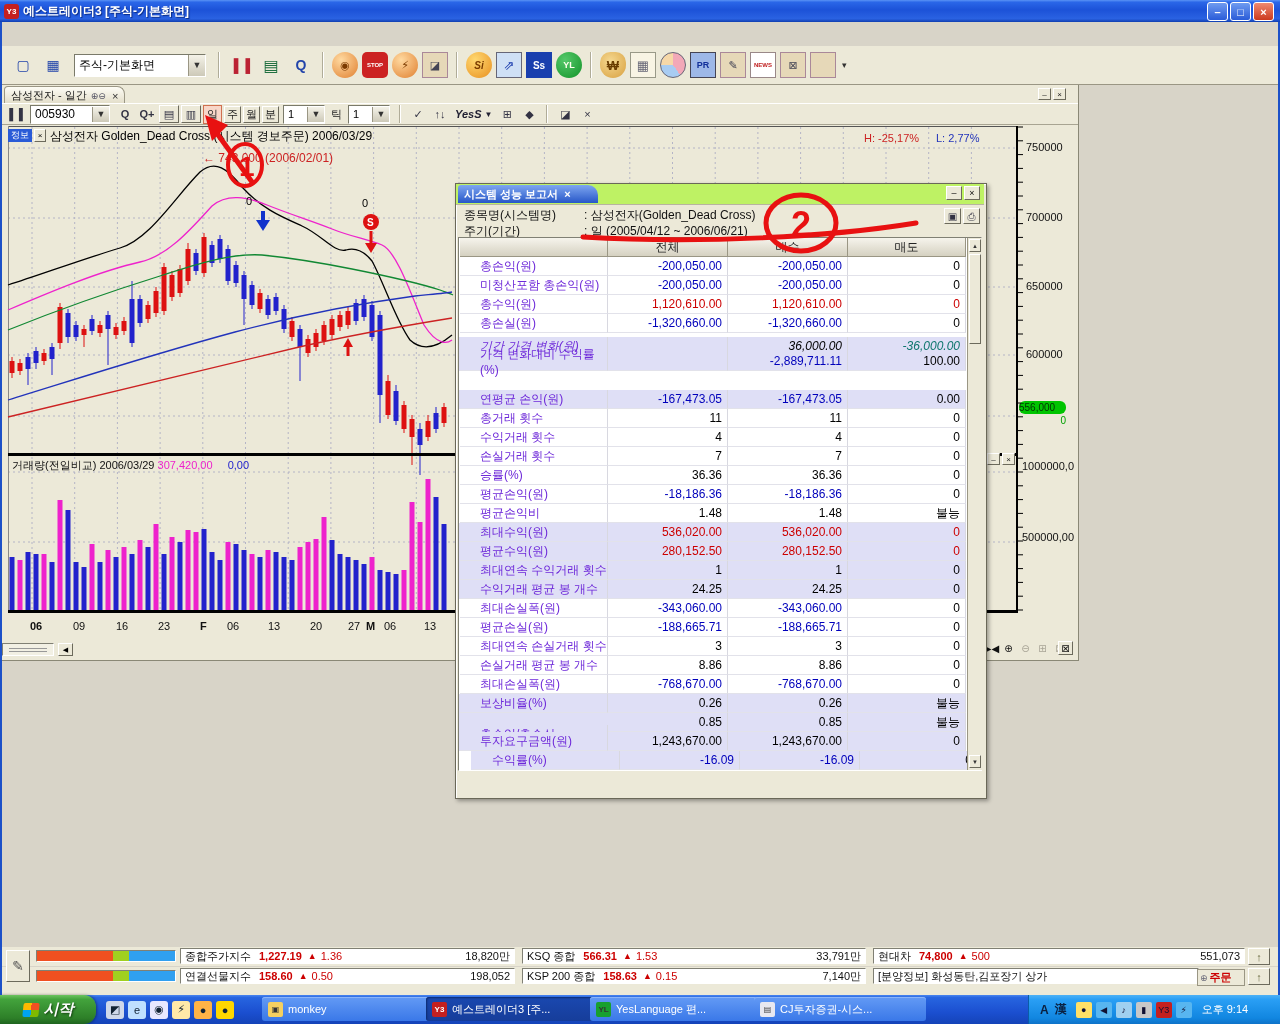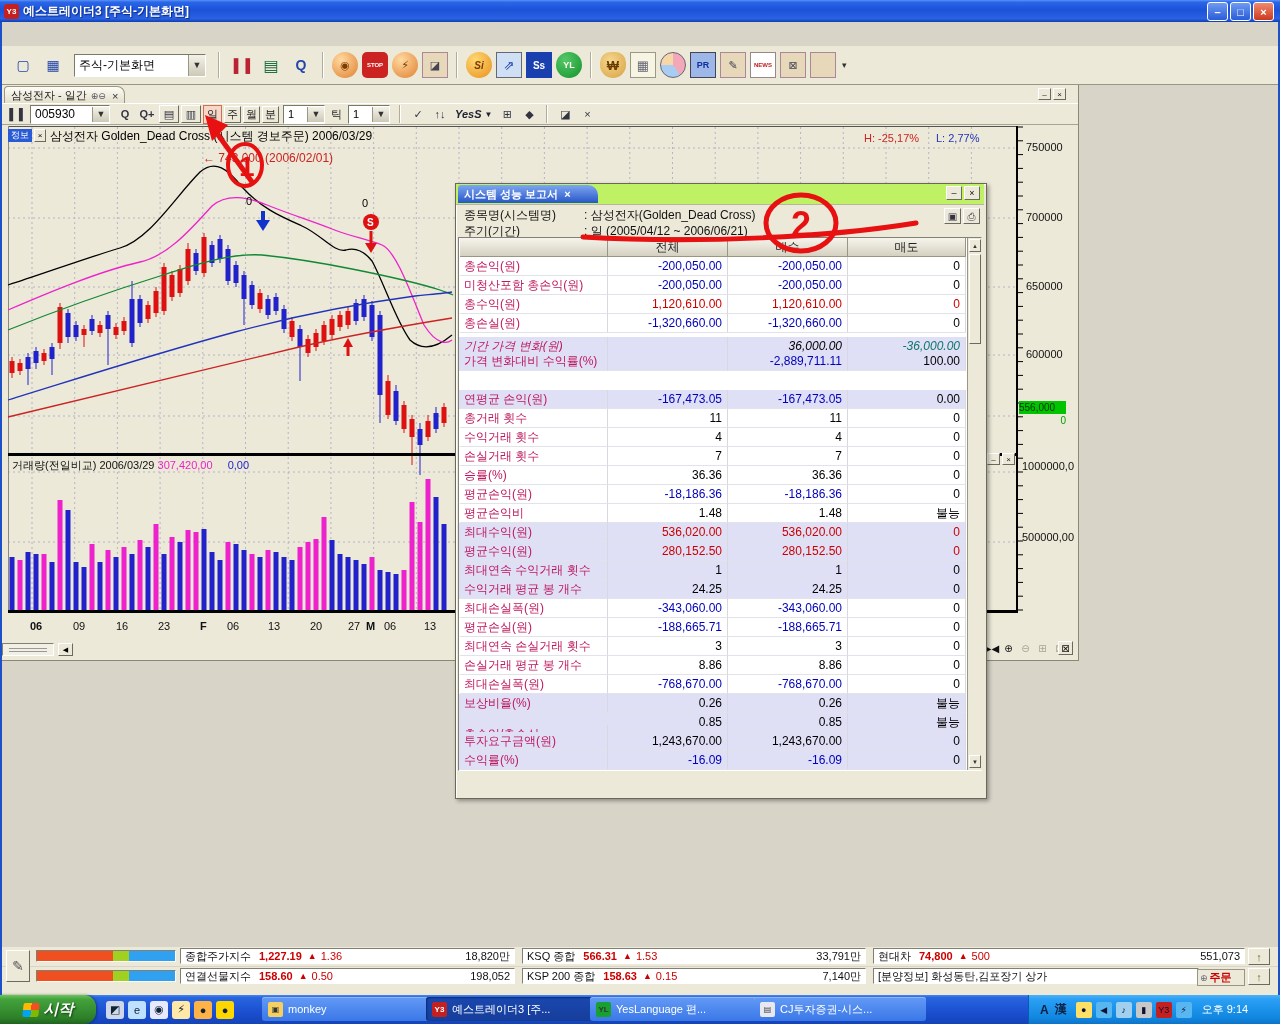--- a/index.html
+++ b/index.html
@@ -79,21 +79,21 @@
   #rd-tab .x{margin-left:6px;font-weight:bold;}
   .rd-wbtn{width:16px;height:14px;font-size:9px;display:flex;align-items:center;justify-content:center;color:#111;}
   .rd-info{font-size:12px;color:#111;}
   #rd-table{left:2px;top:53px;width:524px;height:534px;background:#fff;}
   .hdr-cell{position:absolute;top:0;height:19px;background:linear-gradient(180deg,#f6f4ec,#d5d1c1);
     border-right:1px solid #9a9684;border-bottom:1px solid #9a9684;font-size:12px;color:#222;
     display:flex;align-items:center;justify-content:center;box-sizing:border-box;}
   .trow{position:absolute;left:0;width:506px;height:19px;}
   .tcell{position:absolute;top:0;height:19px;font-size:12px;display:flex;align-items:center;box-sizing:border-box;
     border-right:1px solid #d8d8e0;border-bottom:1px solid #e2e2ea;}
-  .tcell.lab{padding-left:4px;color:#be185d;}
+  .tcell.lab{padding-left:20px;color:#6d28d9;}
   .tcell.num{justify-content:flex-end;padding-right:5px;}
   .rd-tabs{position:absolute;display:flex;font-size:11px;}
   .rtab{height:17px;padding:0 8px;display:flex;align-items:center;background:#ddd8c6;border:1px solid #9a9684;
     border-radius:3px 6px 0 0;margin-right:2px;color:#222;}
   .rtab.active{background:#fdfcf5;font-weight:bold;}
   
   .statusrow{left:0;width:1280px;height:19px;background:#ece9d8;}
   .sbox{position:absolute;top:1px;height:16px;background:#fff;display:flex;align-items:center;font-size:11px;padding:0 4px;box-sizing:border-box;}
   .sbox .lab{color:#111;margin-right:8px;white-space:nowrap;}
   .sbox .val{color:#cc0000;font-weight:bold;margin-right:6px;}
@@ -476,21 +476,21 @@
       <div class="abs" style="left:864px;top:47px;font-size:11px;color:#cc2222;">H: -25,17%</div>
       <div class="abs" style="left:936px;top:47px;font-size:11px;color:#2233bb;">L: 2,77%</div>
       <div class="abs" style="left:203px;top:66px;font-size:12px;color:#cc2222;">← 743,000 (2006/02/01)</div>
 
       <div id="price-axis">
           <div class="abs axis-label" style="left: 1026px; top: 56px;">750000</div>
           <div class="abs axis-label" style="left: 1026px; top: 126px;">700000</div>
           <div class="abs axis-label" style="left: 1026px; top: 195px;">650000</div>
           <div class="abs axis-label" style="left: 1026px; top: 263px;">600000</div>
         </div>
-      <div class="abs" style="left:1019px;top:316px;width:47px;height:13px;background:#00c400;color:#003300;font-size:10px;text-align:right;padding-right:13px;line-height:13px;box-sizing:border-box;">556,000</div>
+      <div class="abs" style="left:1019px;top:316px;width:47px;height:13px;background:#00c400;color:#003300;font-size:10px;text-align:right;padding-right:13px;line-height:13px;box-sizing:border-box;border-radius:6px;">556,000</div>
       <div class="abs" style="left:1019px;top:330px;width:47px;font-size:10px;color:#00a000;text-align:right;">0</div>
 
       <div id="zero-markers">
           <div class="abs chart-text" style="left: 246px; top: 110px;">0</div>
           <div class="abs chart-text" style="left: 362px; top: 112px;">0</div>
         </div>
 
       <div class="abs" style="left:12px;top:373px;font-size:11px;">
         <span style="color:#111;">거래량(전일비교)</span>
         <span style="color:#111;">2006/03/29</span>
@@ -701,21 +701,21 @@
             <div class="tcell num" style="left: 149px; width: 120px; color: rgb(0, 0, 0);">0.85</div>
             <div class="tcell num" style="left: 269px; width: 120px; color: rgb(0, 0, 0);">0.85</div>
             <div class="tcell num" style="left: 389px; width: 118px; color: rgb(0, 0, 0);">불능</div>
           </div>
           <div class="trow" style="top: 494px; background: rgb(223, 223, 246);">
             <div class="tcell lab" style="left: 1px; width: 148px;">투자요구금액(원)</div>
             <div class="tcell num" style="left: 149px; width: 120px; color: rgb(0, 0, 0);">1,243,670.00</div>
             <div class="tcell num" style="left: 269px; width: 120px; color: rgb(0, 0, 0);">1,243,670.00</div>
             <div class="tcell num" style="left: 389px; width: 118px; color: rgb(0, 0, 0);">0</div>
           </div>
-          <div class="trow" style="top: 513px; background: rgb(223, 223, 246);">
+          <div class="trow" style="top: 513px; background: rgb(223, 223, 246); margin-left: 12px;">
             <div class="tcell lab" style="left: 1px; width: 148px;">수익률(%)</div>
             <div class="tcell num" style="left: 149px; width: 120px; color: rgb(0, 0, 187);">-16.09</div>
             <div class="tcell num" style="left: 269px; width: 120px; color: rgb(0, 0, 187);">-16.09</div>
             <div class="tcell num" style="left: 389px; width: 118px; color: rgb(0, 0, 0);">0</div>
           </div>
           <div class="abs" style="left: 508px; top: 0px; width: 15px; height: 532px; background: rgb(236, 233, 216); border-left: 1px solid rgb(154, 150, 132);">
             <div class="abs btn3" style="left: 1px; top: 1px; width: 12px; height: 13px; font-size: 6px; text-align: center; line-height: 13px; color: rgb(51, 51, 51);">▲</div>
             <div class="abs btn3" style="left: 1px; top: 16px; width: 12px; height: 90px;"></div>
             <div class="abs btn3" style="left: 1px; top: 517px; width: 12px; height: 13px; font-size: 6px; text-align: center; line-height: 13px; color: rgb(51, 51, 51);">▼</div>
           </div>

